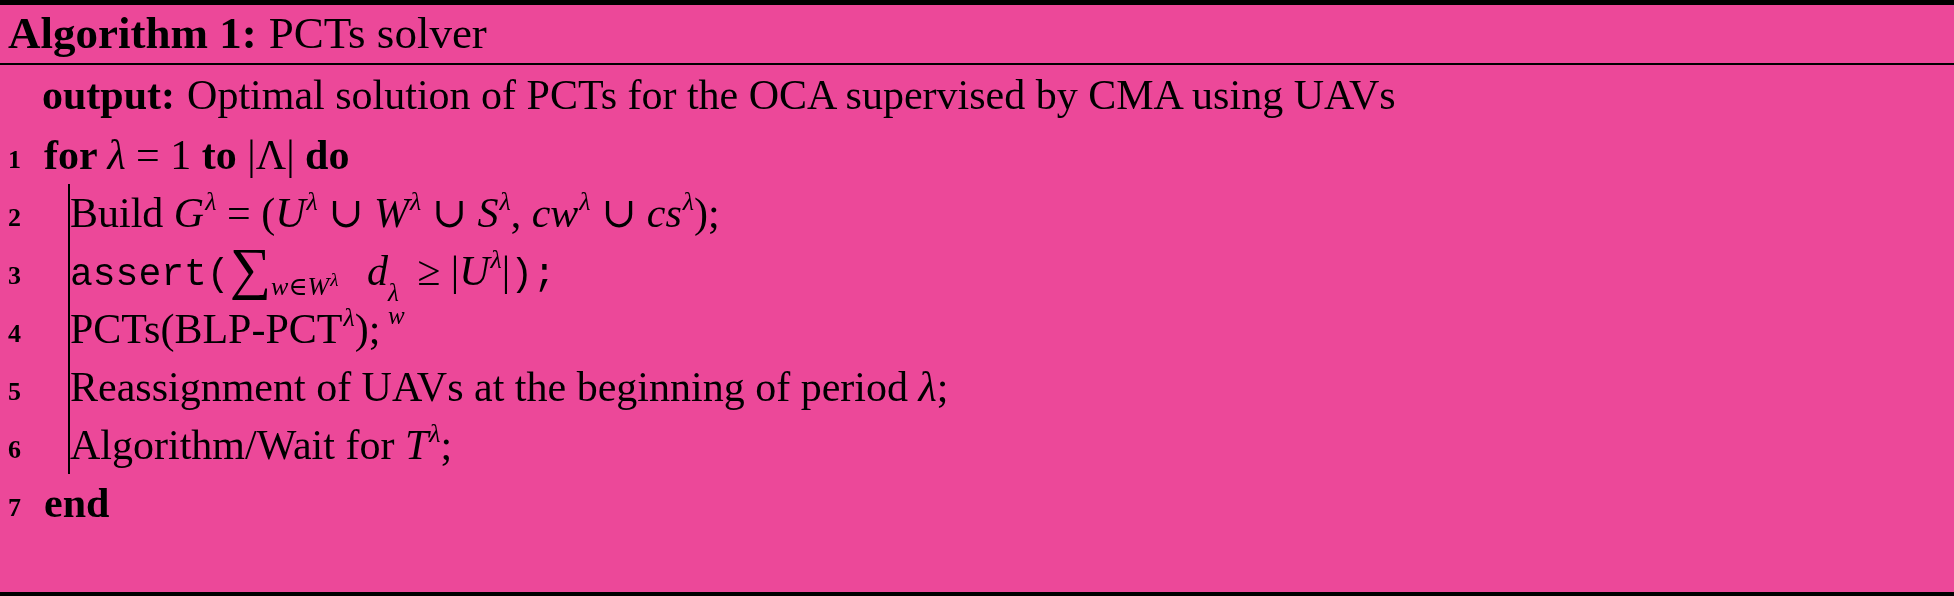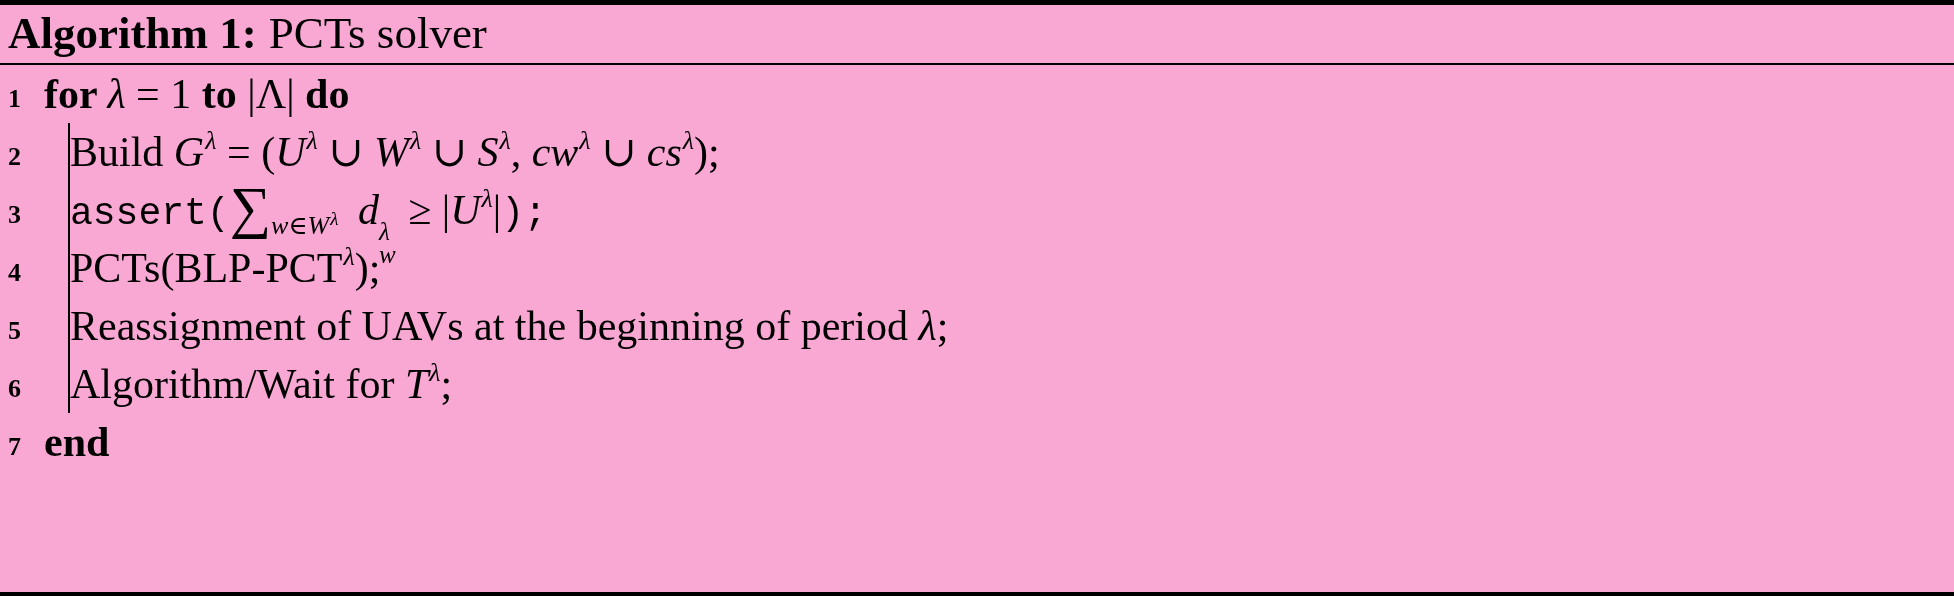--- a/index.html
+++ b/index.html
@@ -1,20 +1,20 @@
 <!DOCTYPE html>
 <html><head>
 <meta charset="utf-8">
 <style>
   html, body { margin:0; padding:0; background:#ffffff; }
   .algo {
     position:relative;
     width:1954px; height:596px;
     box-sizing:border-box;
-    background:#f9a8d4;
+    background:#ec4899;
     color:#000000;
     font-family:"Liberation Serif","DejaVu Serif",serif;
     font-size:42px;
     overflow:hidden;
   }
   
   .caption {
     border-top:5px solid #000;
     border-bottom:2px solid #000;
     height:58px; line-height:56px;
@@ -43,21 +43,21 @@
   .seg-t  { }
   .seg-b  { font-weight:bold; }
   .seg-i  { font-style:italic; }
   .seg-m  { font-family:"Liberation Mono","DejaVu Sans Mono",monospace; font-size:38px; }
   .seg-sup {
     font-size:26px; font-style:italic;
     position:relative; top:-17px; margin-left:1px; line-height:0;
   }
   .seg-sub {
     font-size:26px; font-style:italic;
-    position:relative; top:10px; margin-right:9px; line-height:0;
+    position:relative; top:10px; margin-right:18px; line-height:0;
   }
   .seg-sub .seg-sup { font-size:19px; top:-9px; }
   .seg-sub .seg-t   { font-style:normal; }
   .seg-sum {
     font-size:58px; font-style:normal;
     position:relative; top:3px; line-height:0;
   }
   .seg-supsub {
     display:inline-flex; flex-direction:column;
     font-size:25px; line-height:23px; font-style:italic;
@@ -71,20 +71,23 @@
 </head>
 <body>
 
 <div class="algo">
 
   <div class="caption">
     <span class="cap-label">Algorithm 1:</span><span class="cap-title">PCTs solver</span>
   </div>
 
   <div class="io">
+    <div class="io-row">
+      <span class="io-label">output:</span><span class="io-value">Optimal solution of PCTs for the OCA supervised by CMA using UAVs</span>
+    </div>
   </div>
 
   <div class="lines">
       <div class="line">
     <span class="lnum">1</span>
     <div class="line-inner">
       <span class="line-content"><span class="seg-b">for </span><span class="seg-i">λ</span><span class="seg-t"> = 1 </span><span class="seg-b">to </span><span class="seg-t">|Λ| </span><span class="seg-b">do</span></span>
     </div>
   </div>
       <div class="line">

